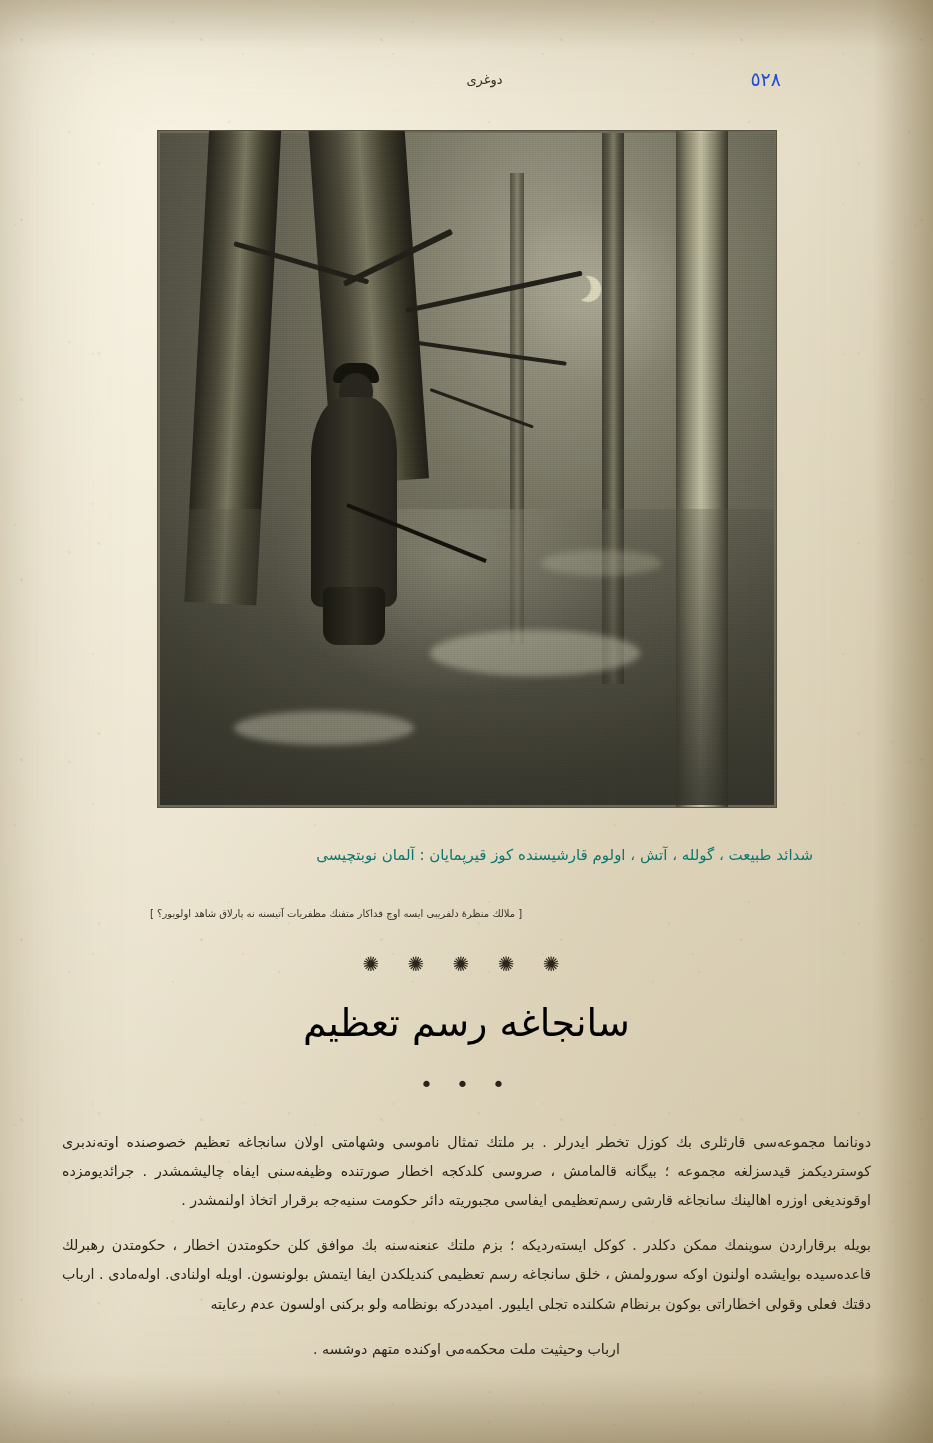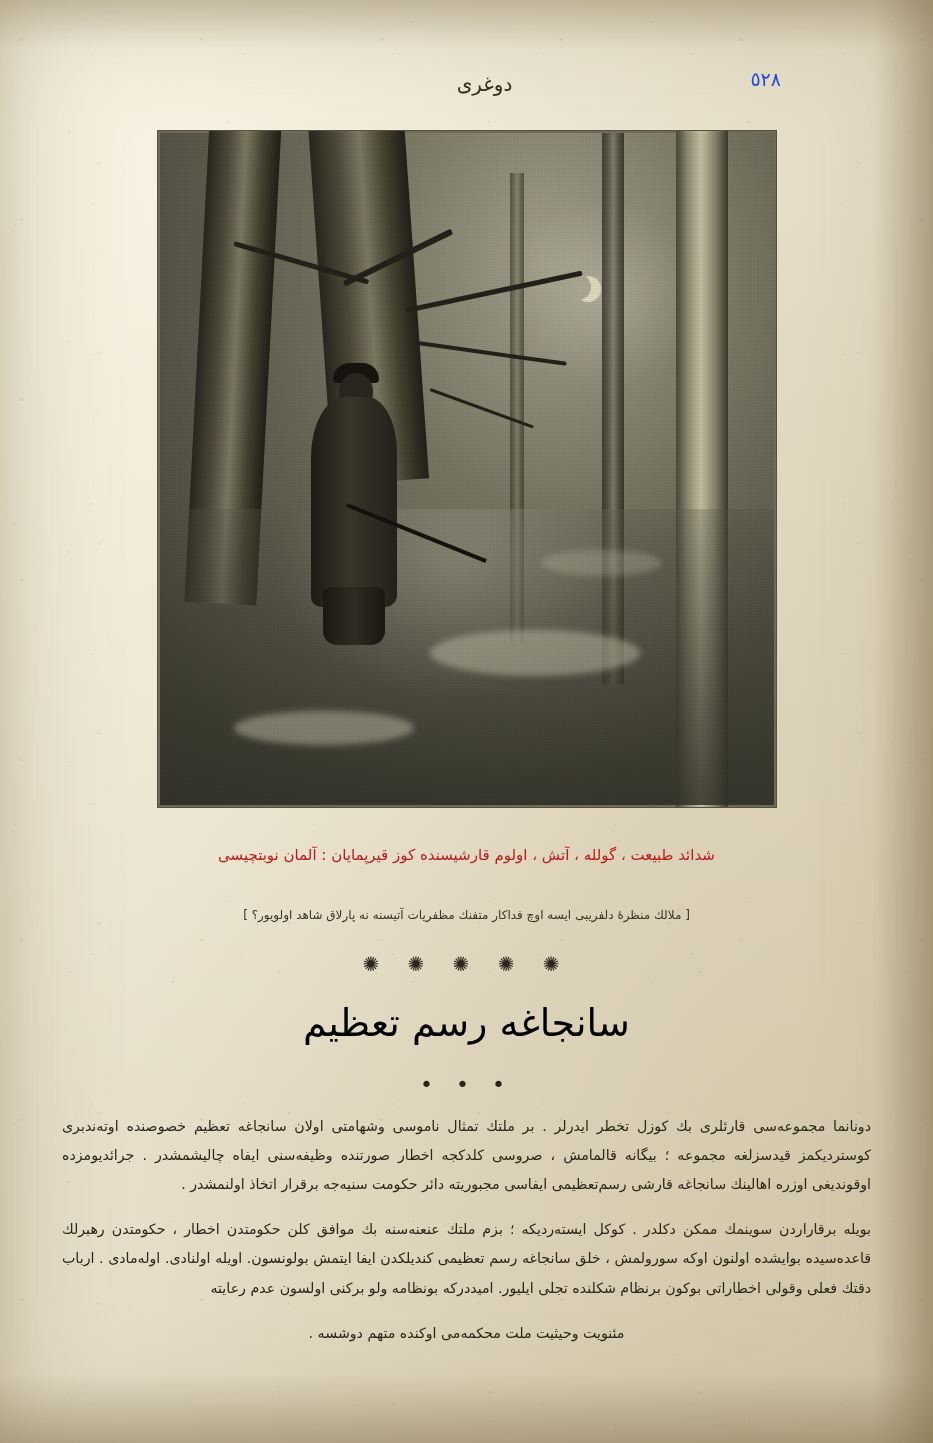--- a/index.html
+++ b/index.html
@@ -66,21 +66,21 @@
     top: 0;
     font-size: 19px;
     color: #1d4ed8;
     letter-spacing: 1px;
   }
   .running-title {
     position: absolute;
     left: 0; right: 0;
     top: 4px;
     text-align: center;
-    font-size: 20px;
+    font-size: 13px;
     color: #332c1f;
     padding-left: 36px;
   }
 
   
   .figure-frame {
     position: absolute;
     left: 157px;
     top: 130px;
     width: 620px;
@@ -192,34 +192,33 @@
       repeating-linear-gradient(90deg, rgba(0,0,0,.06) 0 1px, rgba(255,255,255,.03) 1px 3px);
     mix-blend-mode: multiply;
   }
 
   
   .caption {
     position: absolute;
     left: 120px;
     right: 120px;
     top: 843px;
-    text-align: center;
     direction: rtl;
     font-size: 15px;
-    color: #b91c1c;
+    color: #0f766e;
     line-height: 1.6;
   }
   .caption-bracket {
     position: absolute;
     left: 150px;
     right: 150px;
     top: 908px;
-    text-align: center;
-    direction: rtl;
-    font-size: 12px;
+    text-align: left;
+    direction: rtl;
+    font-size: 10px;
     color: #3a3327;
   }
 
   
   .ornament {
     position: absolute;
     left: 0; right: 0;
     top: 952px;
     text-align: center;
     font-size: 20px;
@@ -254,21 +253,21 @@
     position: absolute;
     left: 62px;
     right: 62px;
     top: 1112px;
     direction: rtl;
     text-align: justify;
     color: #2b2519;
     font-size: 14.2px;
     line-height: 2.05;
   }
-  .para { margin: 0 0 16px 0; }
+  .para { margin: 16px 0 16px 0; }
   .para.last { text-align: justify; }
 
   
   .edge-r {
     position: absolute;
     top: 0; right: 0; bottom: 0; width: 60px;
     background: linear-gradient(to left, rgba(110,92,55,0.35), rgba(110,92,55,0));
     pointer-events: none;
   }
   .edge-b {
@@ -335,21 +334,21 @@
   <div class="caption-bracket">[ ملالك منظرهٔ دلفریبی ایسه اوچ فداکار متفنك مظفریات آتیسنه نه پارلاق شاهد اولویور؟ ]</div>
 
   <div class="ornament">✺ ✺ ✺ ✺ ✺</div>
 
   <div class="article-title">سانجاغه رسم تعظیم</div>
   <div class="title-dots">• • •</div>
 
   <div class="body-col">
     <p class="para">دونانما مجموعه‌سی قارئلری بك كوزل تخطر ایدرلر . بر ملتك تمثال ناموسی وشهامتی اولان سانجاغه تعظیم خصوصنده اوته‌ندبری كوستردیكمز قیدسزلغه مجموعه ؛ بیگانه قالمامش ، صروسی كلدكجه اخطار صورتنده وظیفه‌سنی ایفاه چالیشمشدر . جرائدیومزده اوقوندیغی اوزره اهالینك سانجاغه قارشی رسم‌تعظیمی ایفاسی مجبوریته دائر حكومت سنیه‌جه برقرار اتخاذ اولنمشدر .</p>
     <p class="para">بویله برقاراردن سوینمك ممكن دكلدر . كوكل ایسته‌ردیكه ؛ بزم ملتك عنعنه‌سنه بك موافق كلن حكومتدن اخطار ، حكومتدن رهبرلك قاعده‌سیده بوایشده اولنون اوكه سورولمش ، خلق سانجاغه رسم تعظیمی كندیلكدن ایفا ایتمش بولونسون. اویله اولنادی. اوله‌مادی . ارباب دقتك فعلی وقولی اخطاراتی بوكون برنظام شكلنده تجلی ایلیور. امیددركه بونظامه ولو بركنی اولسون عدم رعایته</p>
-    <p class="para last" style="text-align:center;">مئنویت وحیثیت ملت محكمه‌می اوكنده متهم دوشسه .</p>
+    <p class="para last" style="text-align:center;">ارباب وحیثیت ملت محكمه‌می اوكنده متهم دوشسه .</p>
   </div>
 
 </div>
 
 <div class="edge-t"></div>
 <div class="edge-r"></div>
 <div class="edge-b"></div>
 <div class="vignette"></div>
 
 </body></html>

